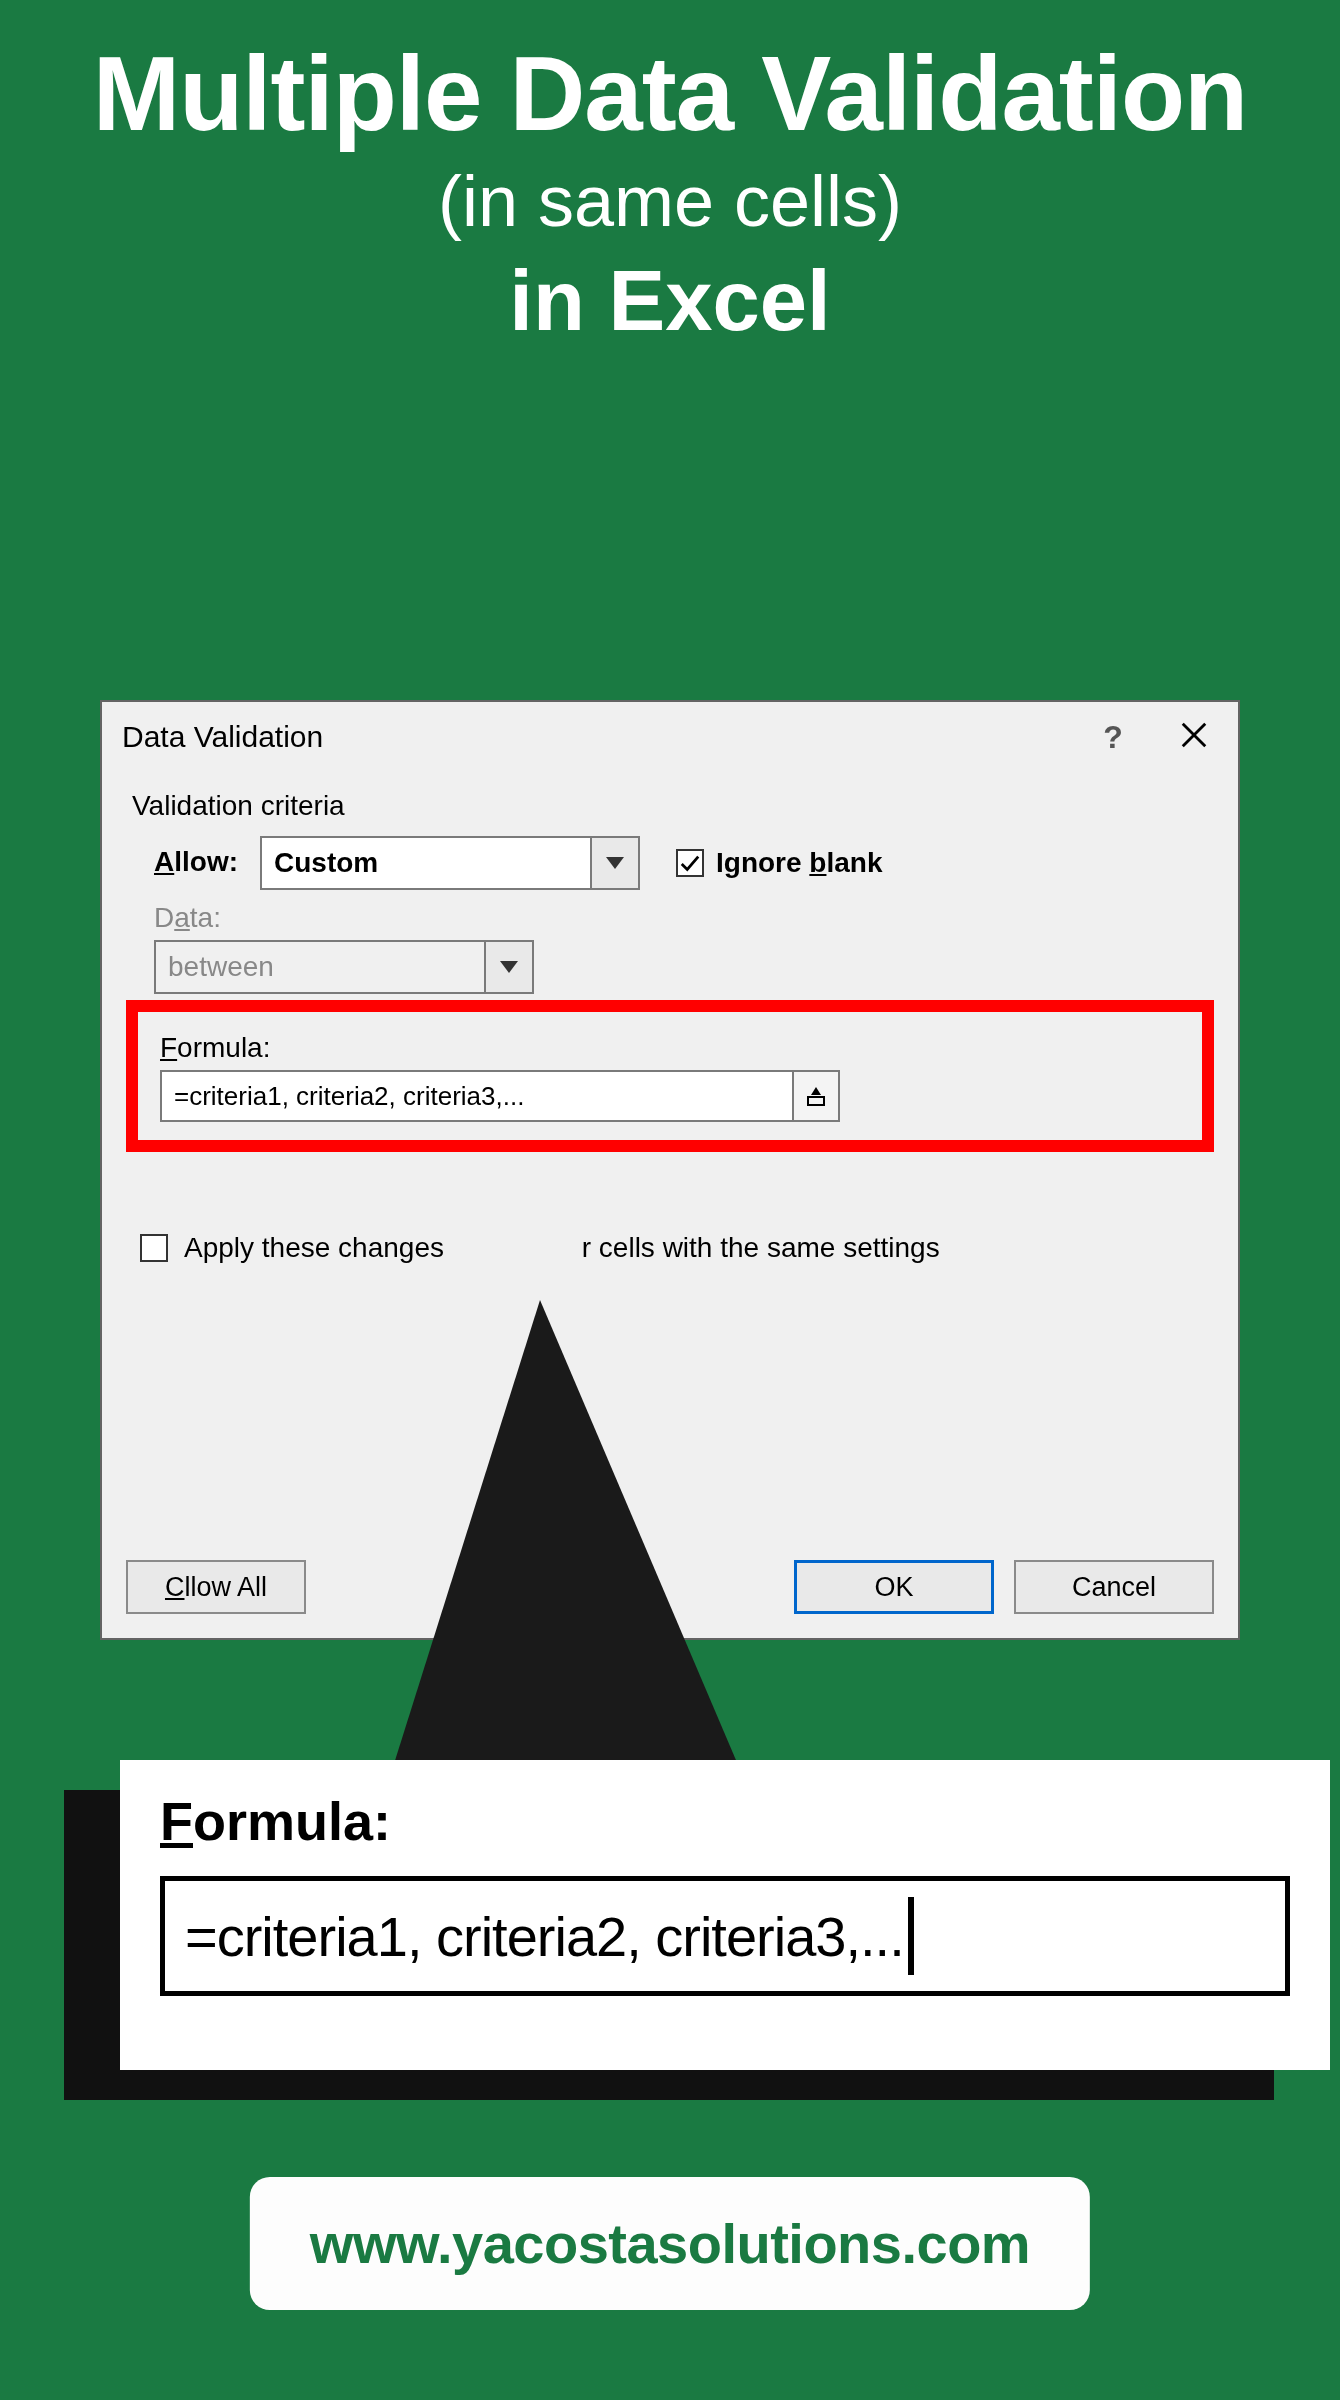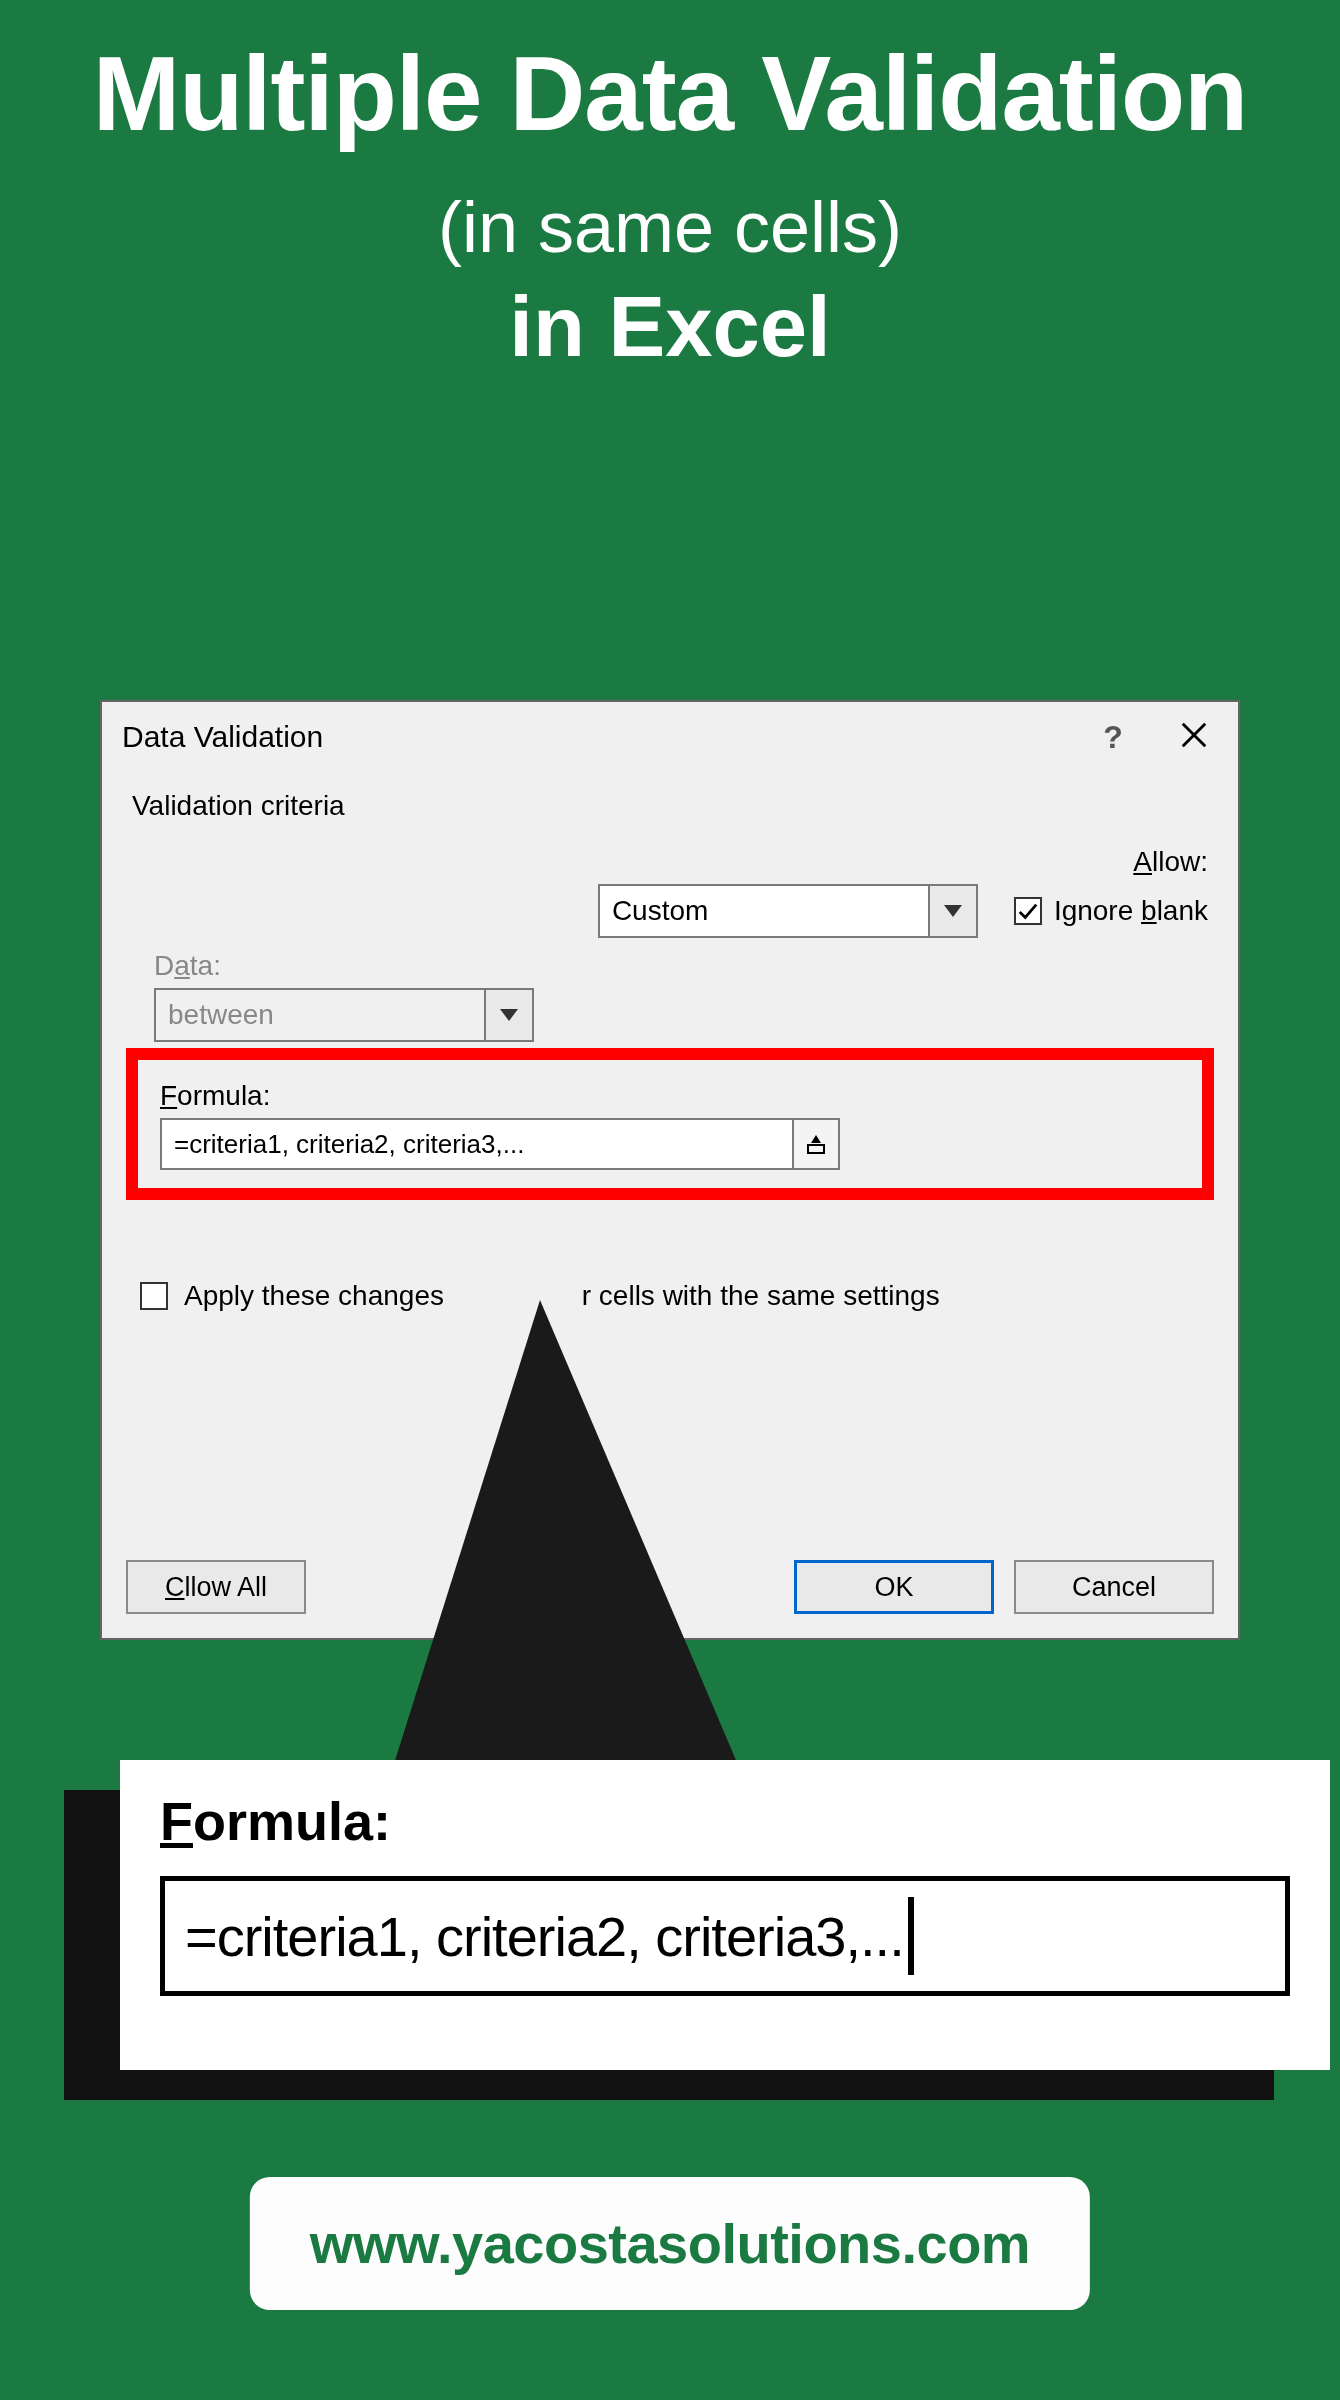--- a/index.html
+++ b/index.html
@@ -10,21 +10,21 @@
   font-family: "Segoe UI", Arial, sans-serif;
   position: relative;
   overflow: hidden;
 }
 .heading {
   text-align: center;
   color: #fff;
   padding-top: 36px;
 }
 .h1 { font-size: 105px; font-weight: 800; line-height: 1.1; letter-spacing: -1px; }
-.h2 { font-size: 72px; font-weight: 400; margin-top: 34px; }
+.h2 { font-size: 72px; font-weight: 400; margin-top: 8px; }
 .h3 { font-size: 85px; font-weight: 800; margin-top: 10px; }
 
 .dialog {
   position: absolute;
   left: 100px;
   top: 700px;
   width: 1140px;
   height: 940px;
   background: #f0f0f0;
   border: 2px solid #646464;
@@ -245,21 +245,21 @@
           <line x1="3" y1="3" x2="21" y2="21" stroke="#000" stroke-width="2.2"></line>
           <line x1="21" y1="3" x2="3" y2="21" stroke="#000" stroke-width="2.2"></line>
         </svg>
     </div>
   </div>
 
 
   <div class="body">
     <div class="section-label">Validation criteria</div>
 
-    <div class="row" style="align-items:flex-end; flex-direction:column;">
+    <div class="row" style="align-items:flex-start; flex-direction:row;font-weight:bold;">
       <span class="lbl"><span class="u">A</span><span>llow:</span></span>
       <div style="display:flex; align-items:center;">
         <div class="combo">
           <div class="val">Custom</div>
           <div class="arrow-btn">
             <svg width="18" height="12" viewBox="0 0 18 12">
                 <polygon points="0,0 18,0 9,12" fill="#333"></polygon>
               </svg>
           </div>
         </div>

